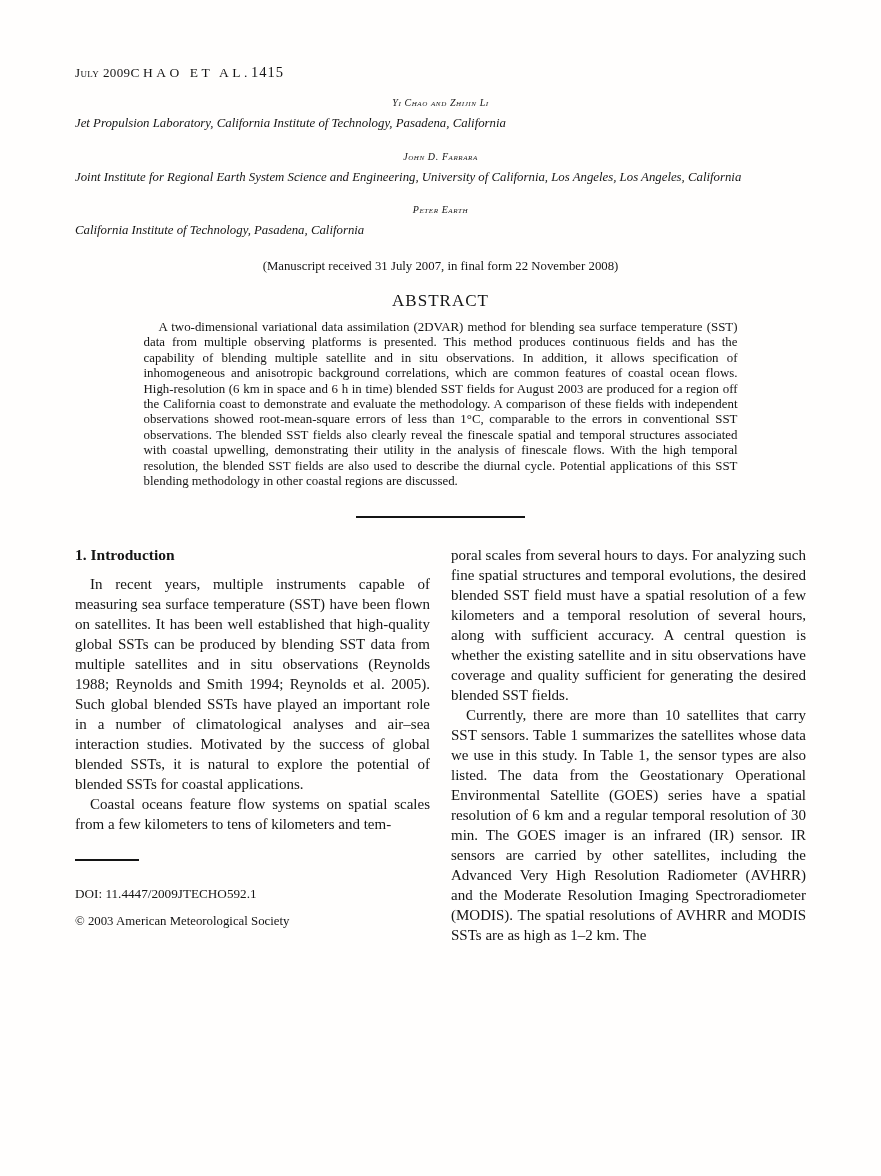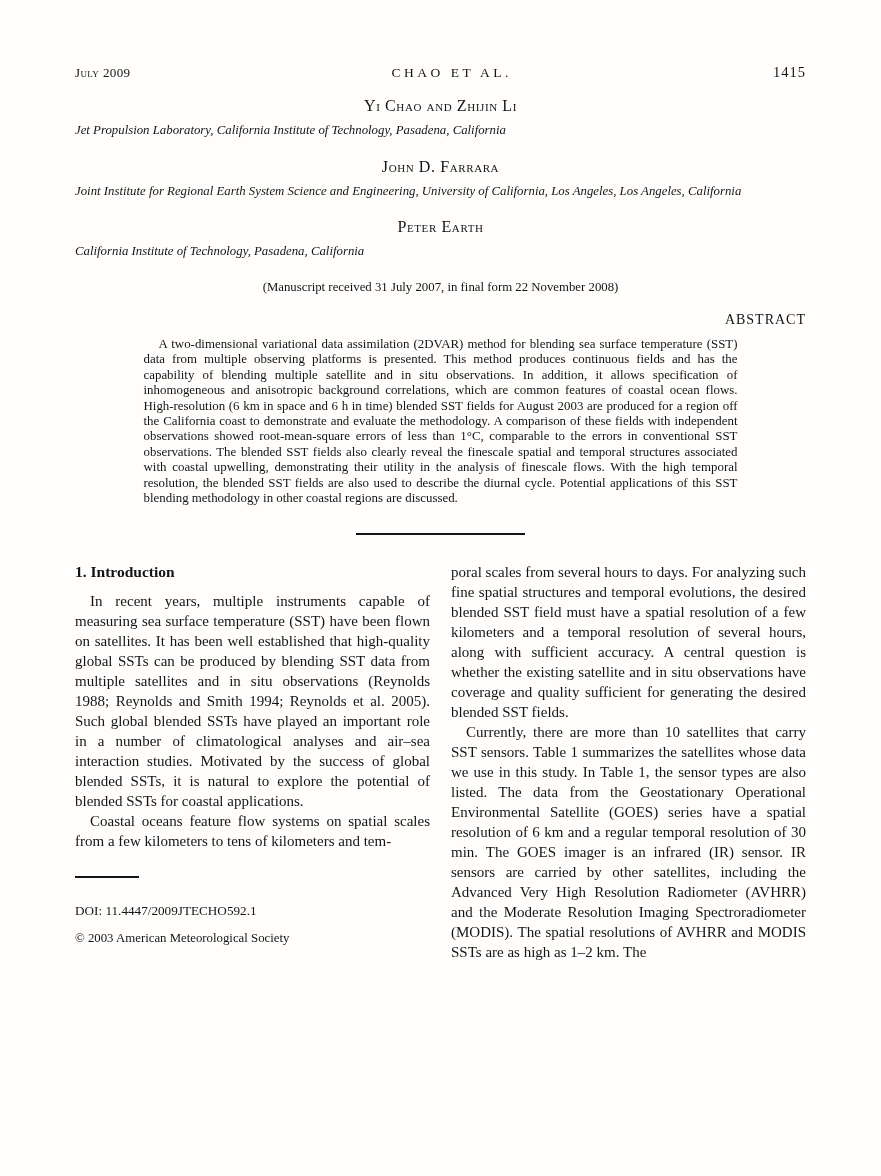--- a/index.html
+++ b/index.html
@@ -12,41 +12,42 @@
     color: #141414;
     font-family: "Liberation Serif", "DejaVu Serif", serif;
     box-sizing: border-box;
     padding: 64px 75px 0 75px;
     overflow: hidden;
   }
 
   
   .runhead {
     display: flex;
-    justify-content: space-between;
+    justify-content: flex-start;
     align-items: baseline;
     font-size: 13px;
   }
   .runhead .jdate { font-variant: small-caps; letter-spacing: 0.4px; }
   .runhead .rtitle { letter-spacing: 3.5px; font-size: 13.5px; }
   .runhead .pnum { font-size: 14.5px; letter-spacing: 1px; }
 
   
   .article-title {
     margin-top: 103px;
     text-align: center;
     font-weight: bold;
     font-size: 20px;
     line-height: 23.5px;
   }
   .author-names {
     text-align: center;
     font-variant: small-caps;
-    font-size: 16px;
+    font-size: 10px;
     letter-spacing: 0.6px;
+    font-style: italic;
   }
   .author-affil {
     text-align: left;
     font-style: italic;
     font-size: 12.8px;
   }
   .a1 { margin-top: 16px; }
   .f1 { margin-top: 8px; }
   .a2 { margin-top: 20px; }
   .f2 { margin-top: 8px; }
@@ -54,22 +55,22 @@
   .f3 { margin-top: 8px; }
 
   .manuscript {
     margin-top: 21px;
     text-align: center;
     font-size: 12.8px;
   }
 
   .abstract-heading {
     margin-top: 17px;
-    text-align: right;
-    font-size: 14px;
+    text-align: center;
+    font-size: 17px;
     letter-spacing: 1px;
   }
   .abstract {
     margin: 9px auto 0 auto;
     width: 594px;
     font-size: 12.9px;
     line-height: 15.4px;
     text-align: justify;
     text-indent: 15px;
   }

